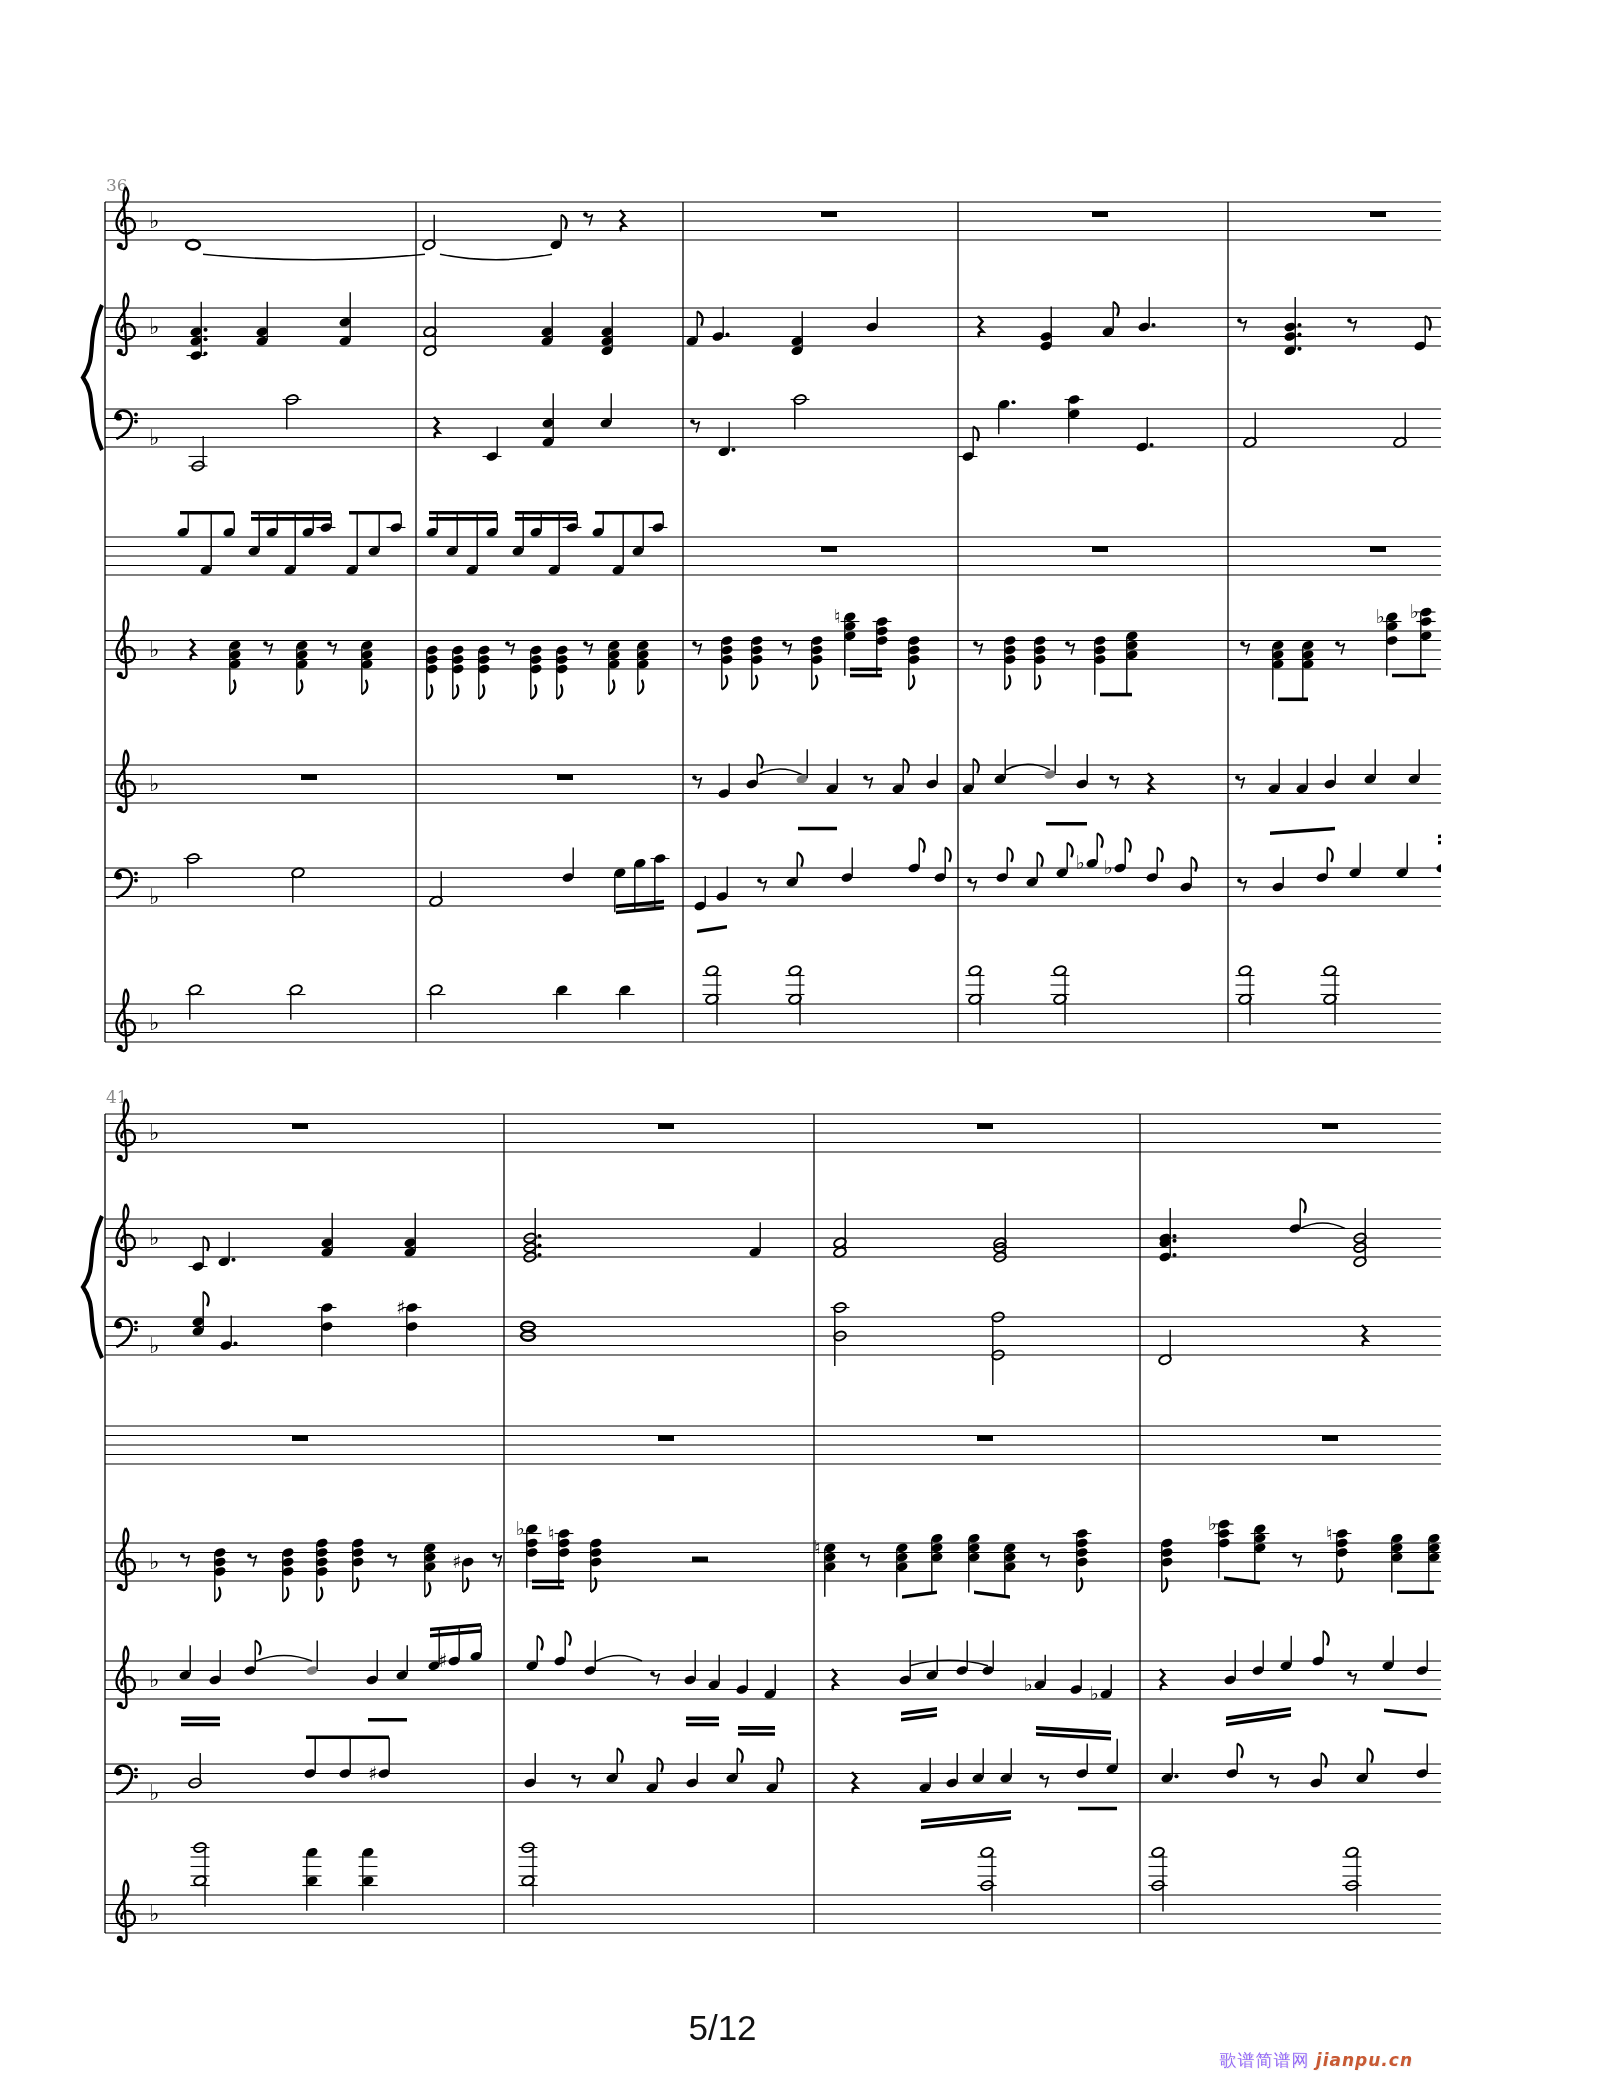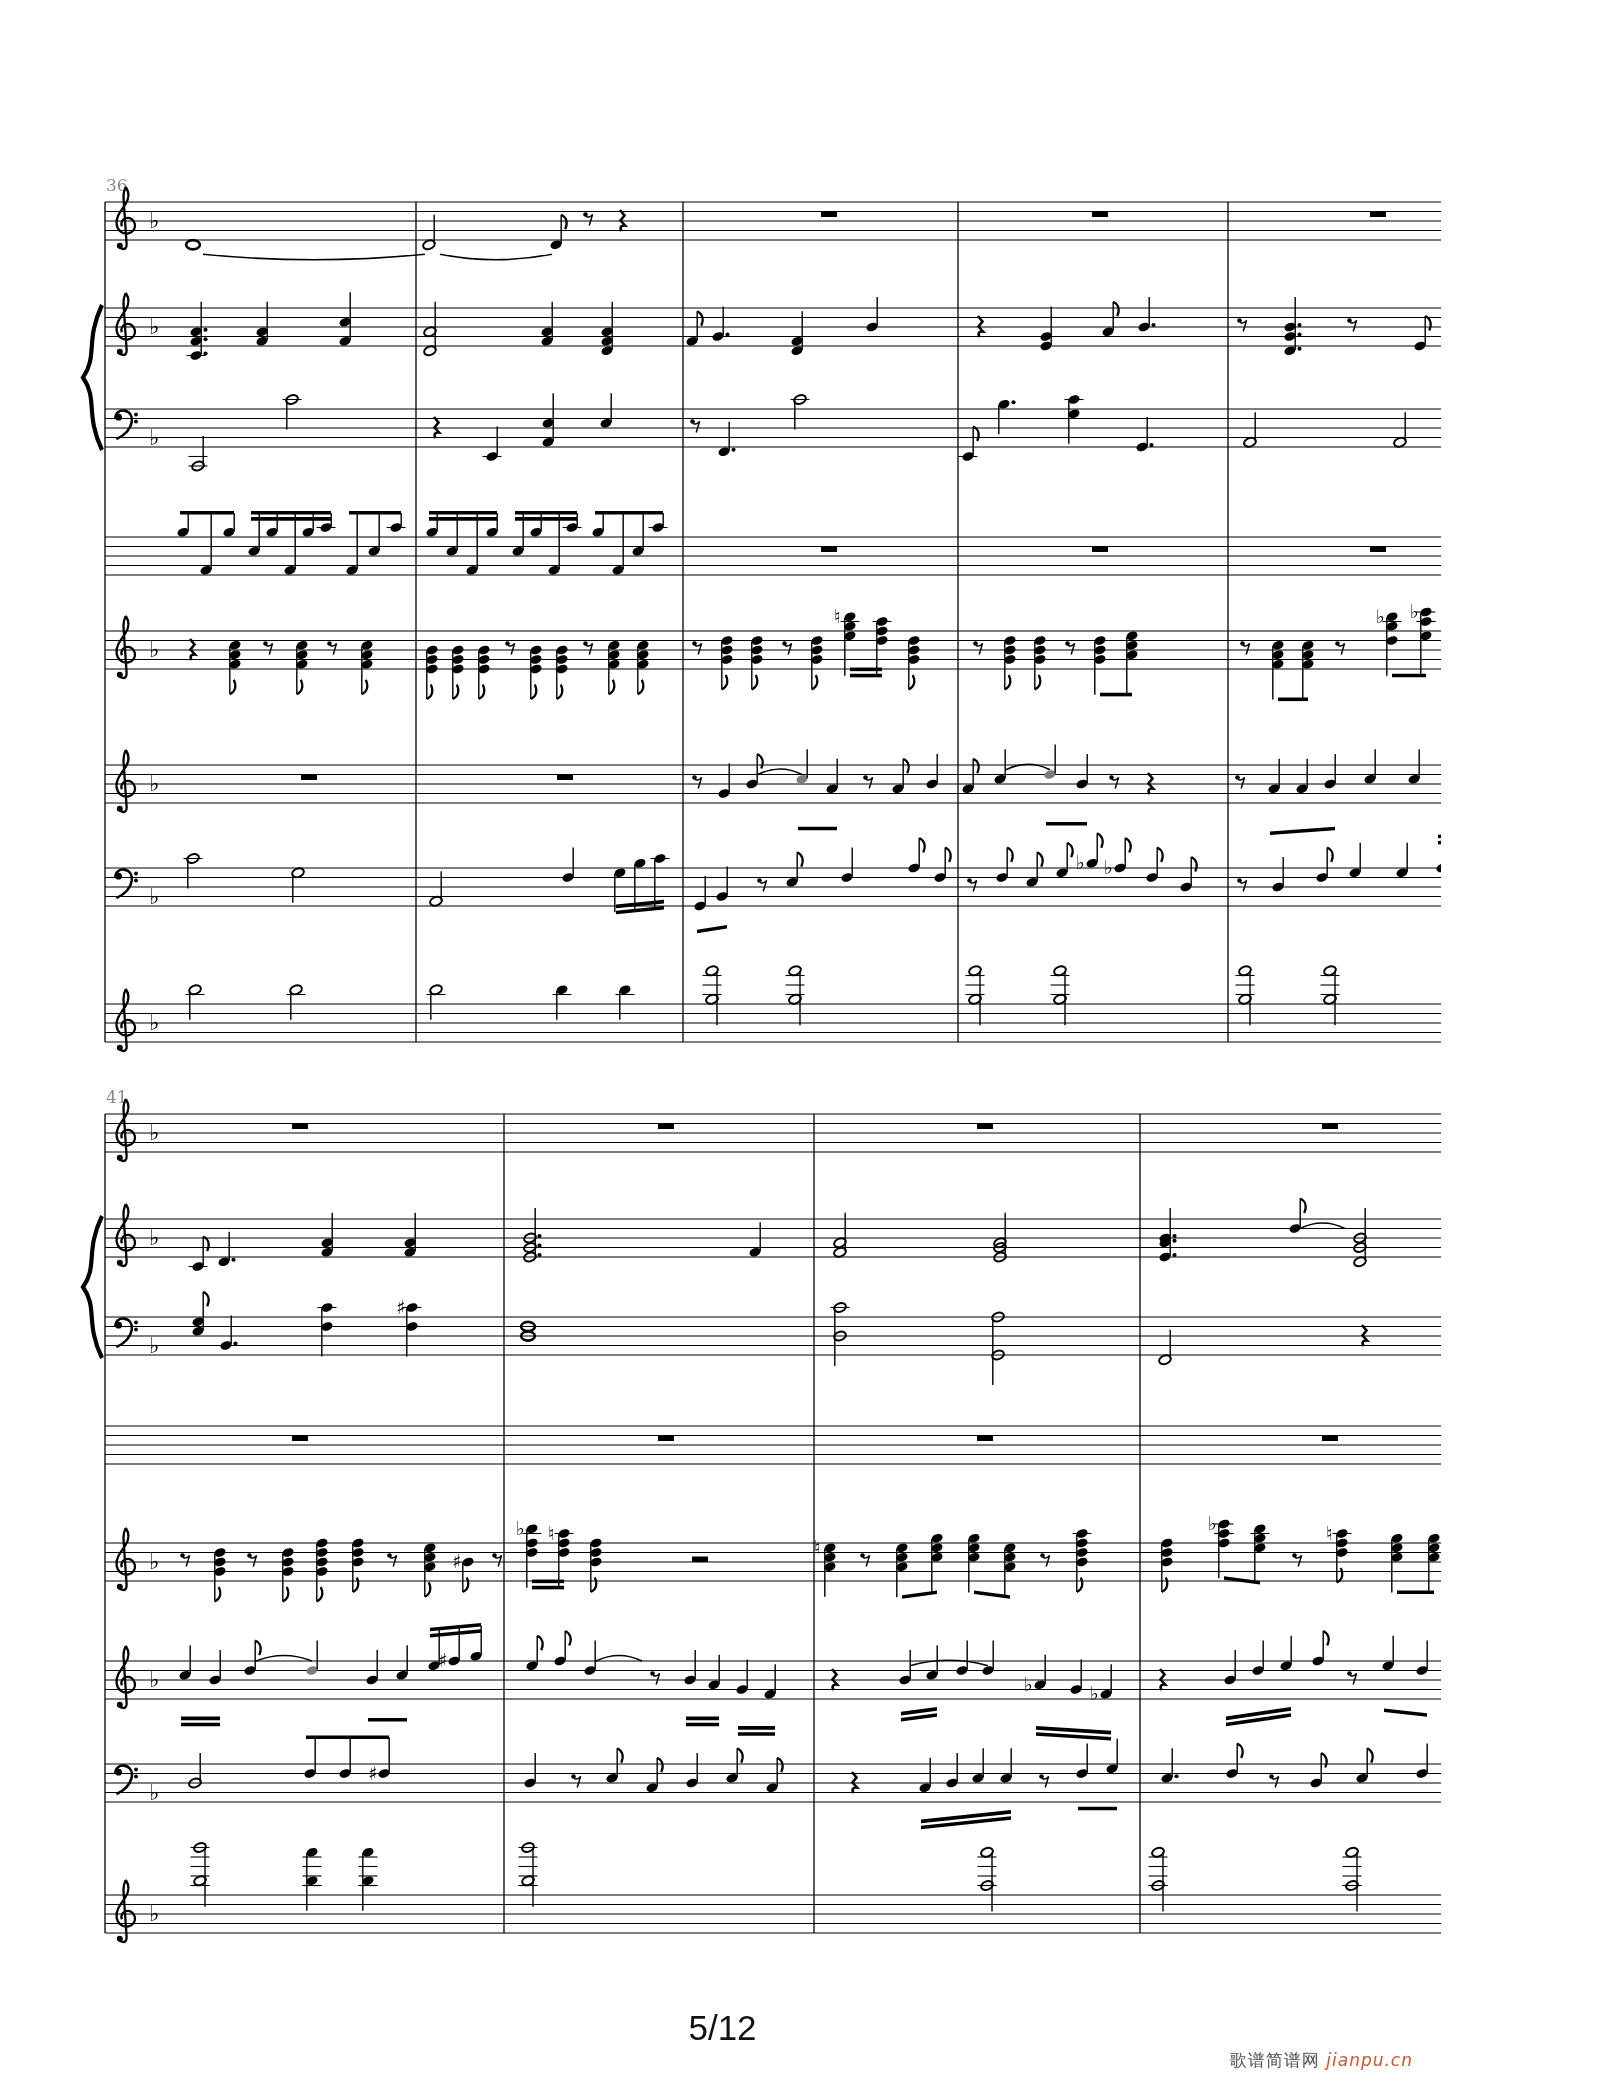--- a/index.html
+++ b/index.html
@@ -16,22 +16,22 @@
     text-align:center;font-size:35px;color:#111;
     font-family:"Liberation Sans",sans-serif;
   }
   .watermark{
     position:absolute;right:28px;top:2049px;
     font-size:17px;letter-spacing:1px;opacity:.9;
     text-shadow:1px 1px 0 #f2f2f2;
     font-family:"DejaVu Sans",sans-serif;
     white-space:nowrap;
   }
-  .watermark .site{color:#404040;margin-left:20px;}
-  .watermark .dom{color:#c3481d;font-weight:normal;font-style:italic;}
+  .watermark .site{color:#8b5cf6;margin-left:20px;}
+  .watermark .dom{color:#c3481d;font-weight:bold;font-style:italic;}
 </style>
 </head>
 <body>
 
 <div class="page">
   <svg class="score-canvas" width="1611" height="2084" viewBox="0 0 1611 2084">
       <g>
         <g>
           <line x1="105" y1="202" x2="1517" y2="202" stroke="#000000" stroke-width="1.1"></line>
           <line x1="105" y1="211.5" x2="1517" y2="211.5" stroke="#000000" stroke-width="1.1"></line>

